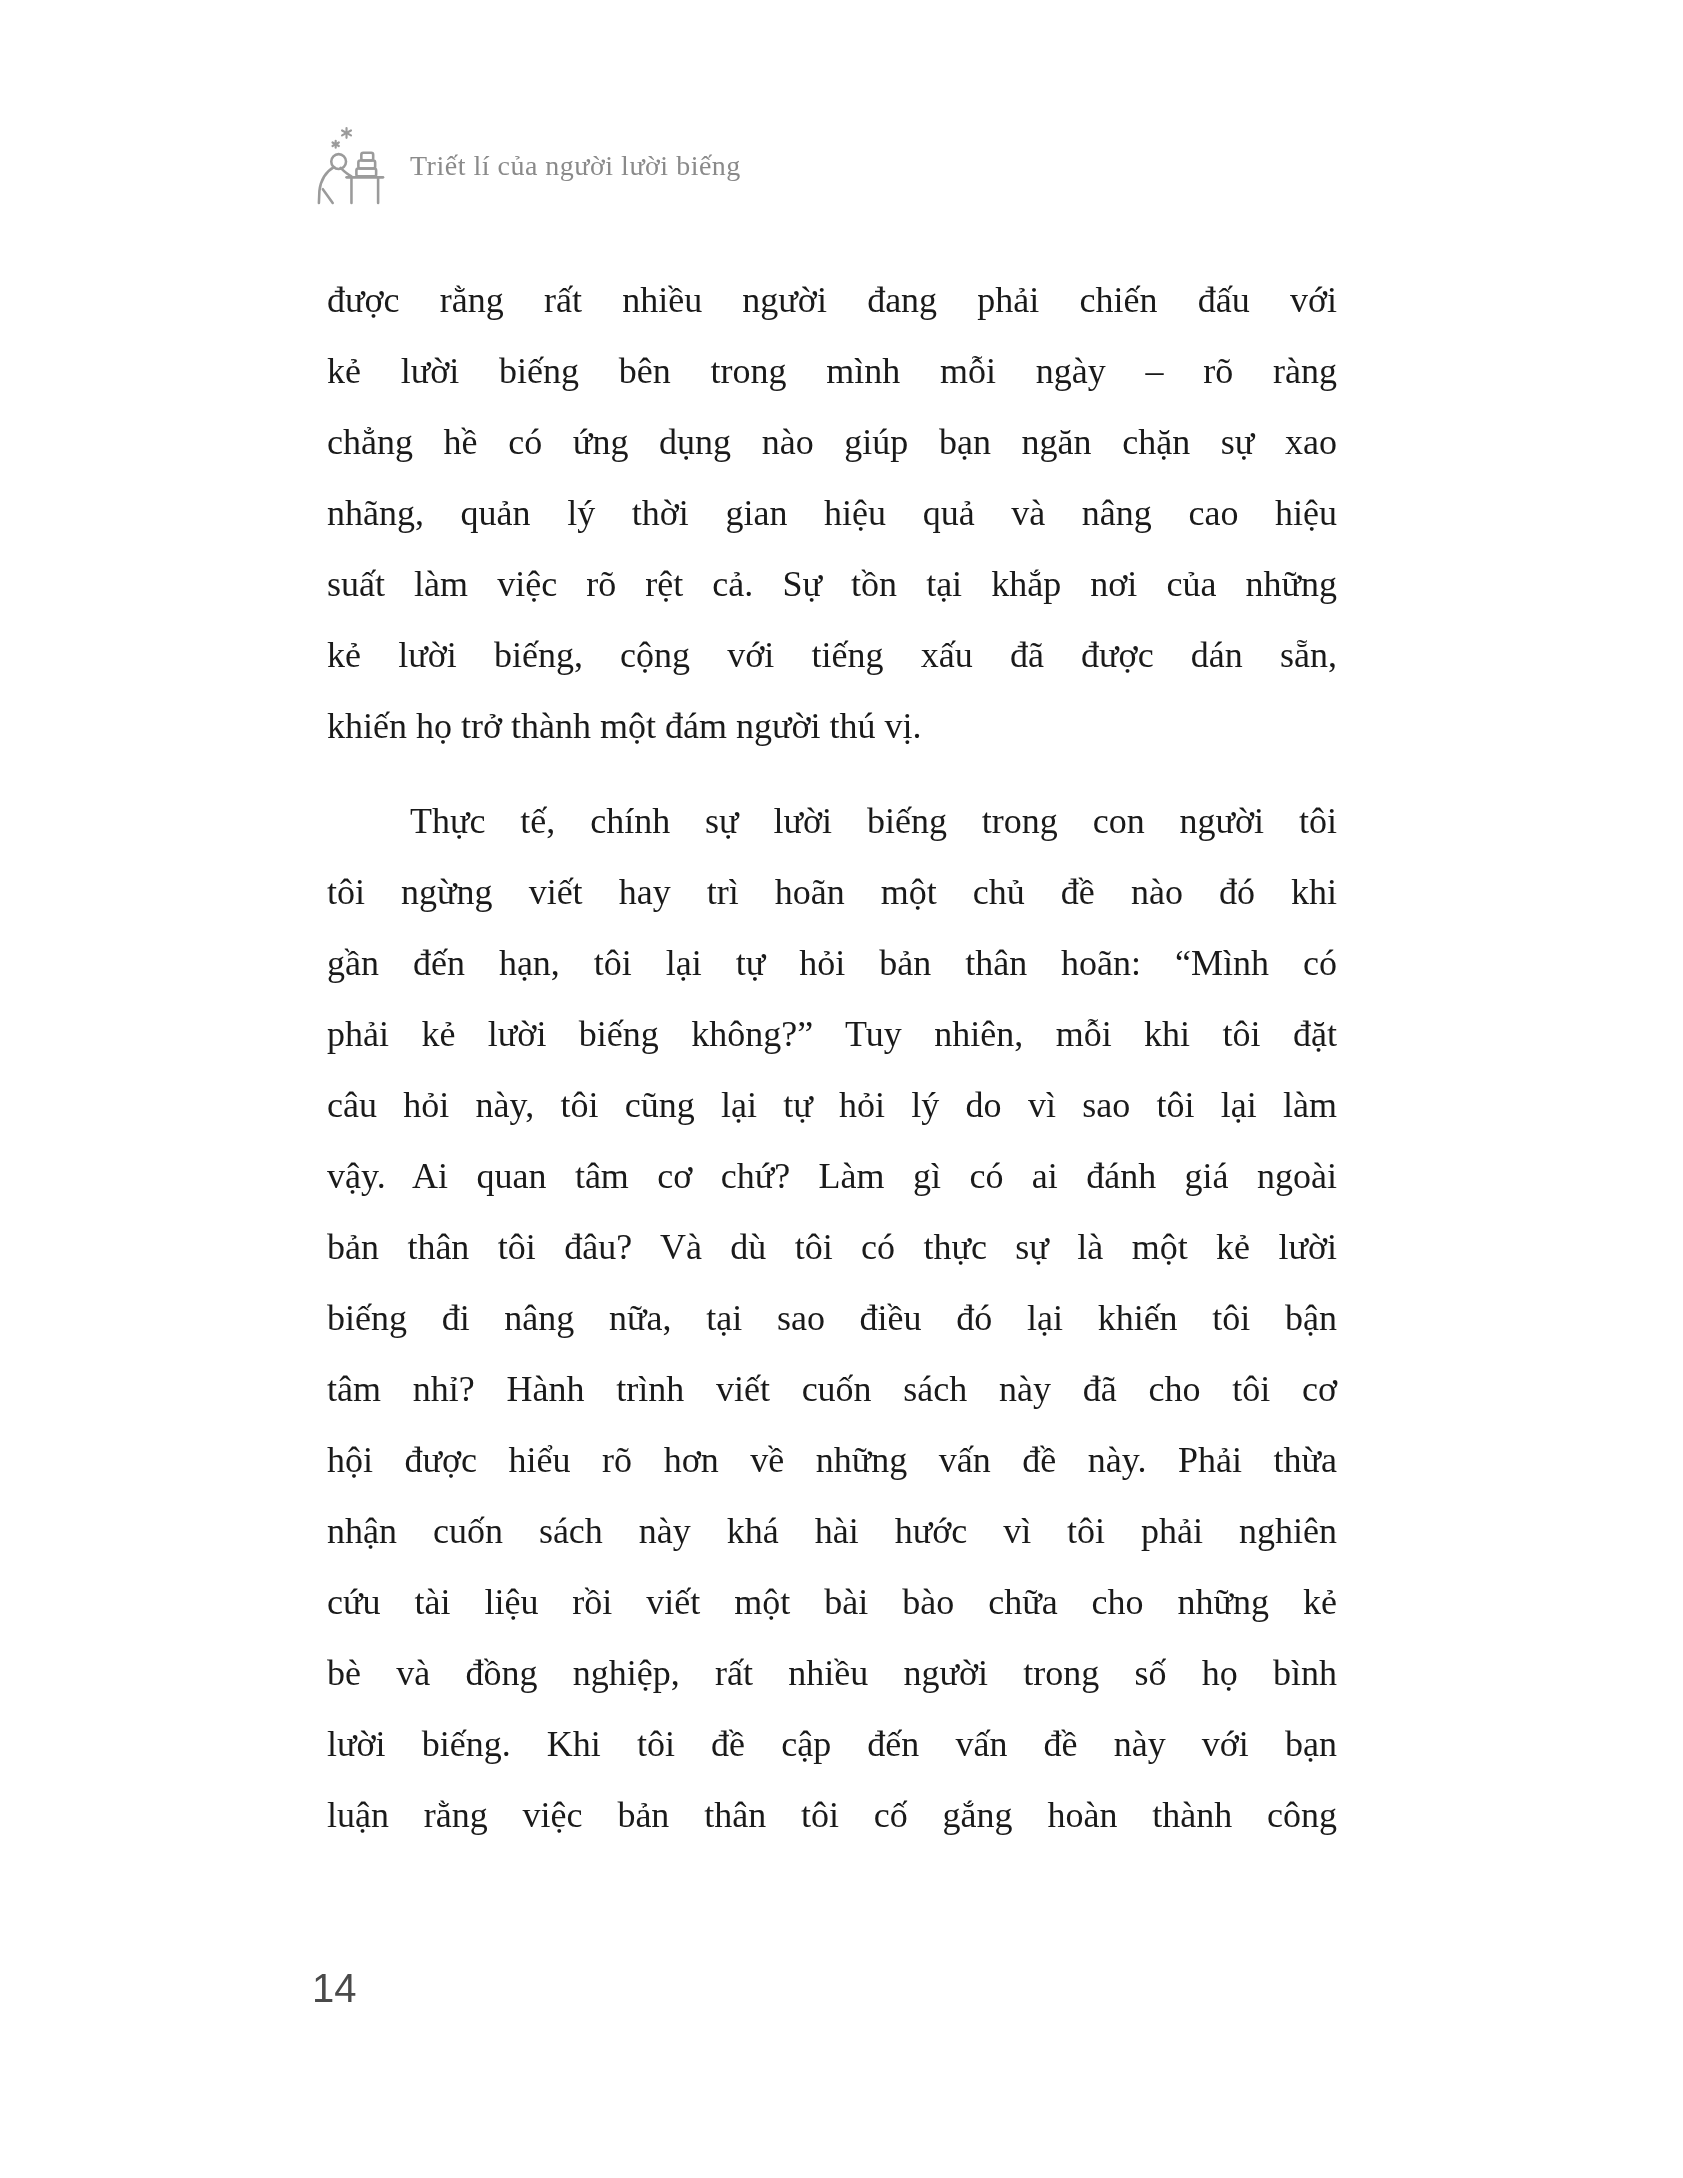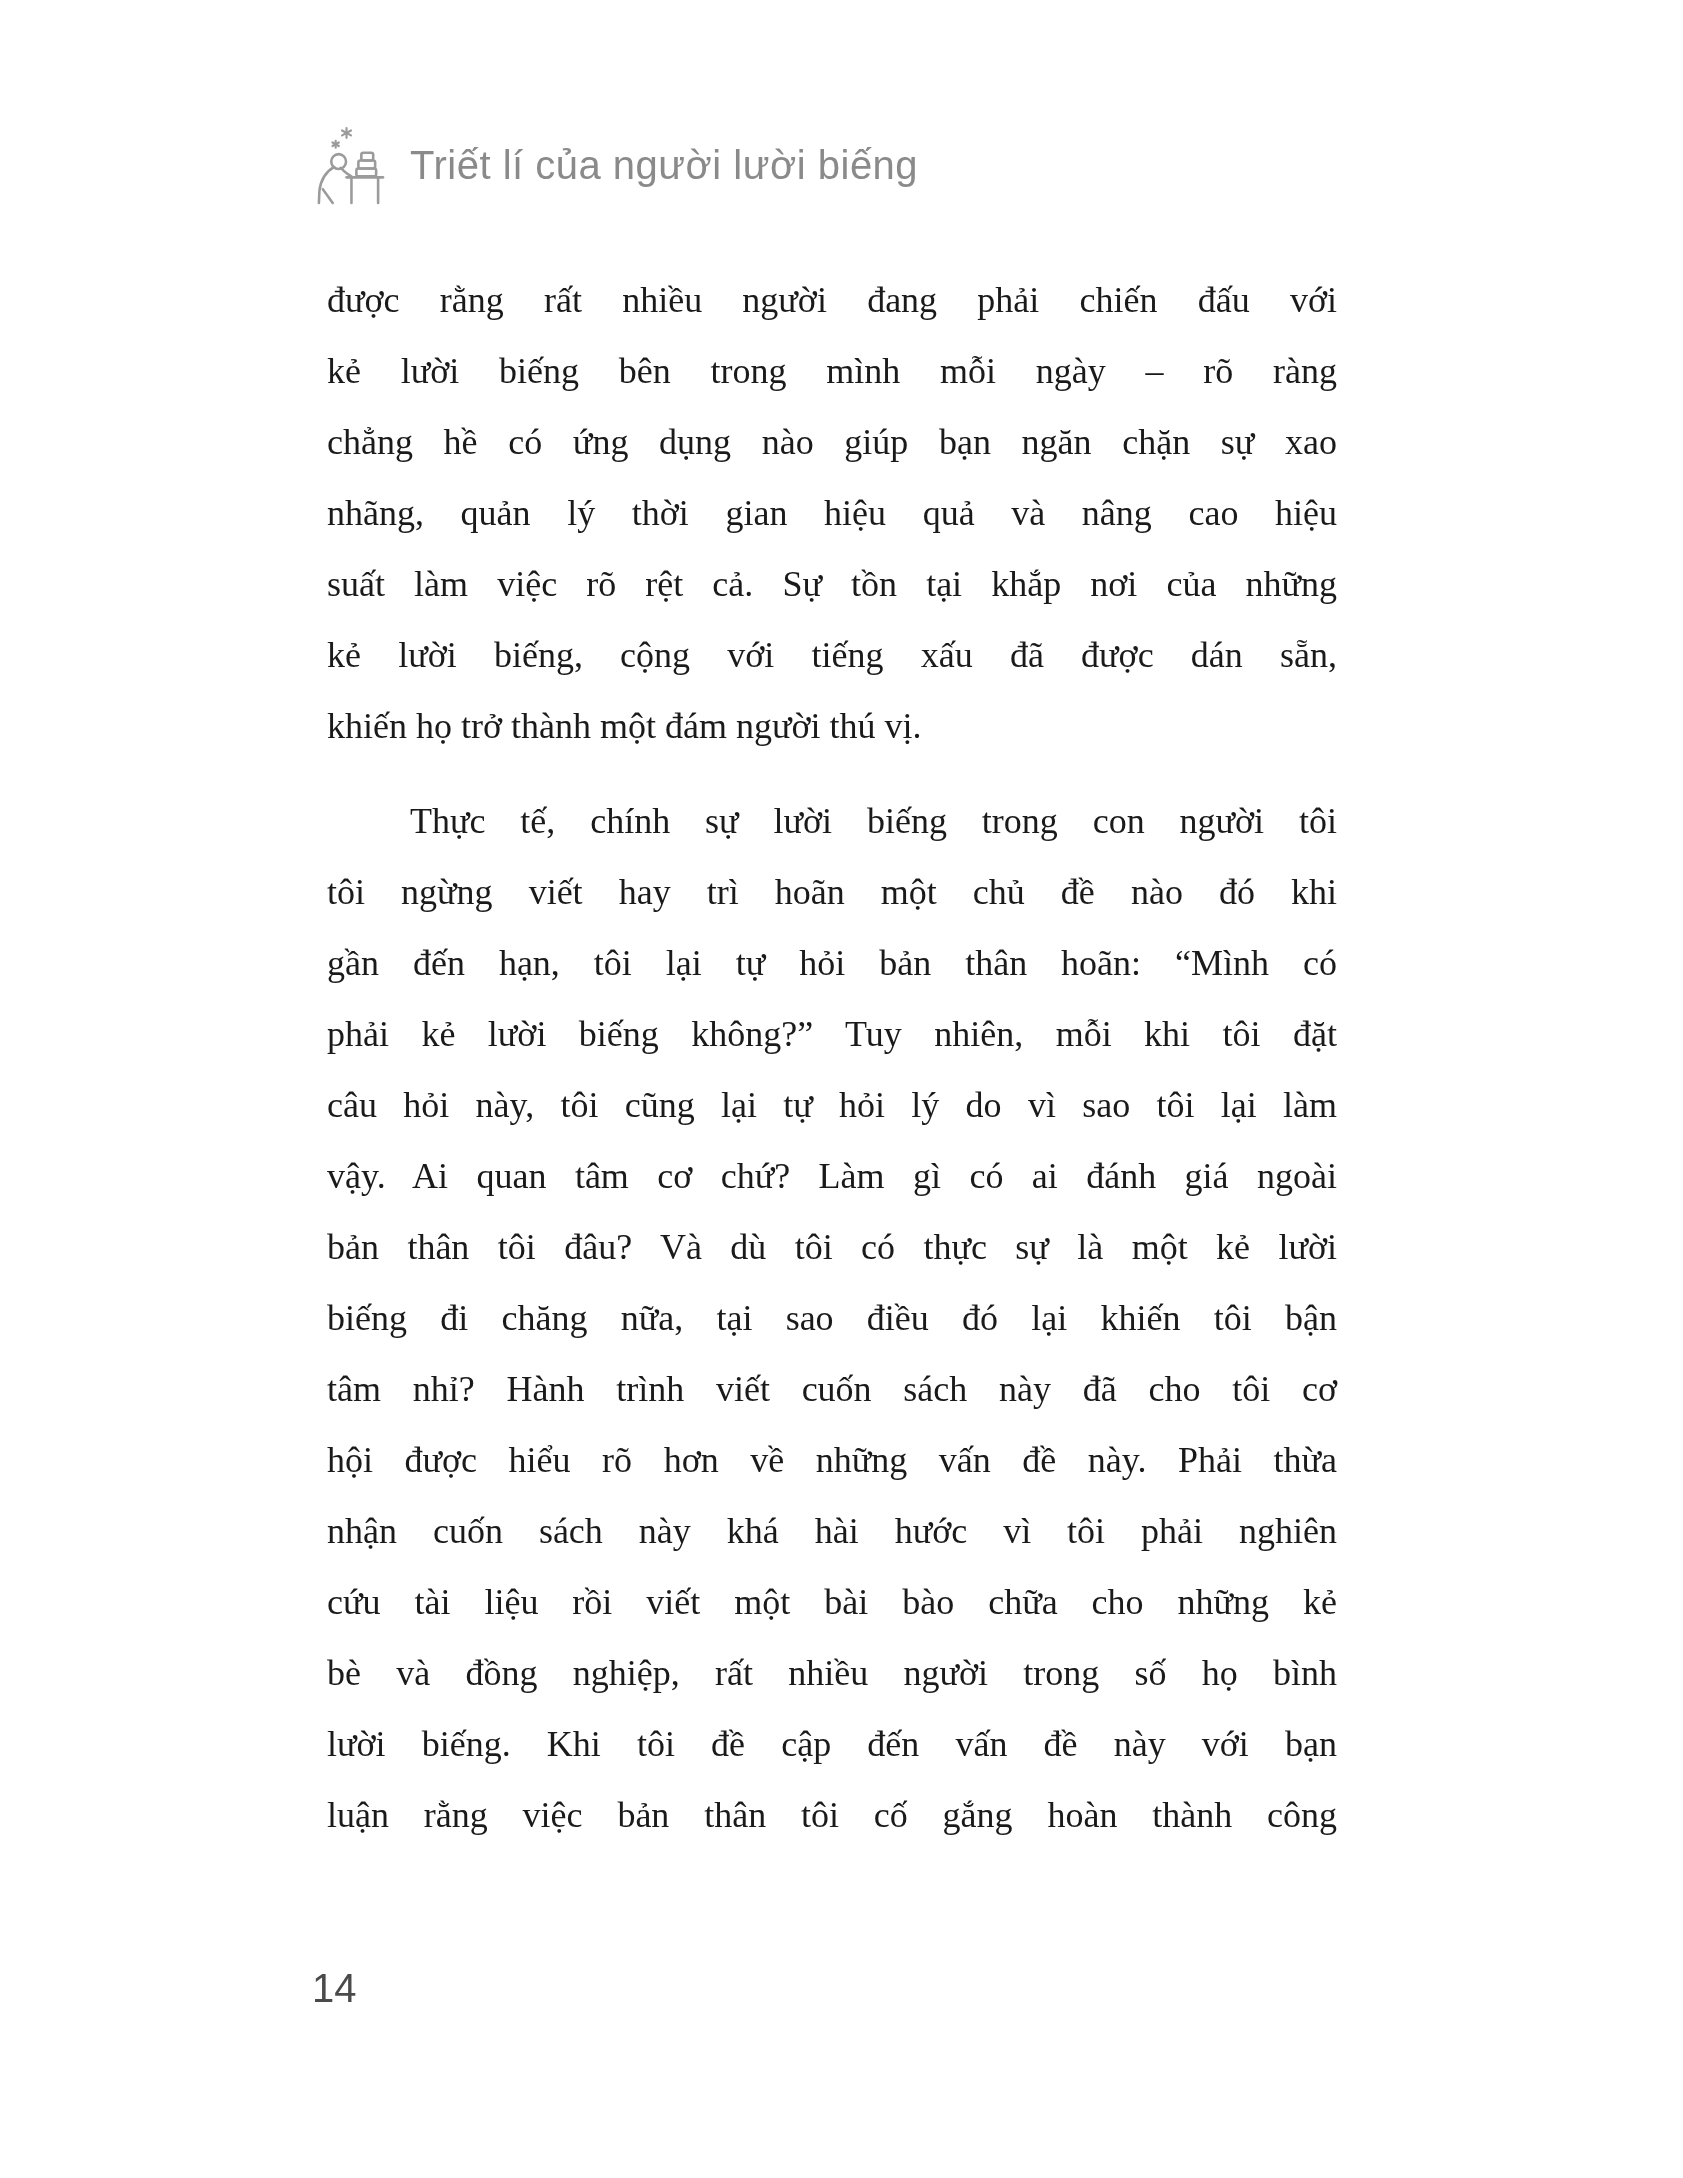--- a/index.html
+++ b/index.html
@@ -18,23 +18,23 @@
     font-family:"Liberation Serif","DejaVu Serif",serif;
   }
   
   .running-header{
     position:absolute;left:311px;top:123px;height:85px;
     display:flex;align-items:center;gap:24px;
   }
   .hicon{width:75px;height:79px;flex:0 0 auto;display:block;}
   .hicon svg{display:block;width:100%;height:100%;}
   .htitle{
-    font-family:Liberation Sans, sans-serif;
+    font-family:Liberation Serif, serif;
     font-weight:300;
-    font-size:40px;
+    font-size:28px;
     letter-spacing:0.5px;
     color:var(--header-text);
     white-space:nowrap;
   }
   
   .body-text{
     position:absolute;left:327px;top:265px;width:1010px;
     font-size:36px;line-height:71px;
     color:var(--body-text);
   }
@@ -105,21 +105,21 @@
         <div class="line endline">khiến họ trở thành một đám người thú vị.</div>
       </div>
       <div class="para">
         <div class="line firstline">Thực tế, chính sự lười biếng trong con người tôi</div>
         <div class="line">tôi ngừng viết hay trì hoãn một chủ đề nào đó khi</div>
         <div class="line">gần đến hạn, tôi lại tự hỏi bản thân hoãn: “Mình có</div>
         <div class="line">phải kẻ lười biếng không?” Tuy nhiên, mỗi khi tôi đặt</div>
         <div class="line">câu hỏi này, tôi cũng lại tự hỏi lý do vì sao tôi lại làm</div>
         <div class="line">vậy. Ai quan tâm cơ chứ? Làm gì có ai đánh giá ngoài</div>
         <div class="line">bản thân tôi đâu? Và dù tôi có thực sự là một kẻ lười</div>
-        <div class="line">biếng đi chăng nữa, tại sao điều đó lại khiến tôi bận</div>
+        <div class="line">biếng đi nâng nữa, tại sao điều đó lại khiến tôi bận</div>
         <div class="line">tâm nhỉ? Hành trình viết cuốn sách này đã cho tôi cơ</div>
         <div class="line">hội được hiểu rõ hơn về những vấn đề này. Phải thừa</div>
         <div class="line">nhận cuốn sách này khá hài hước vì tôi phải nghiên</div>
         <div class="line">cứu tài liệu rồi viết một bài bào chữa cho những kẻ</div>
         <div class="line">bè và đồng nghiệp, rất nhiều người trong số họ bình</div>
         <div class="line">lười biếng. Khi tôi đề cập đến vấn đề này với bạn</div>
         <div class="line">luận rằng việc bản thân tôi cố gắng hoàn thành công</div>
       </div>
     </main>
 

